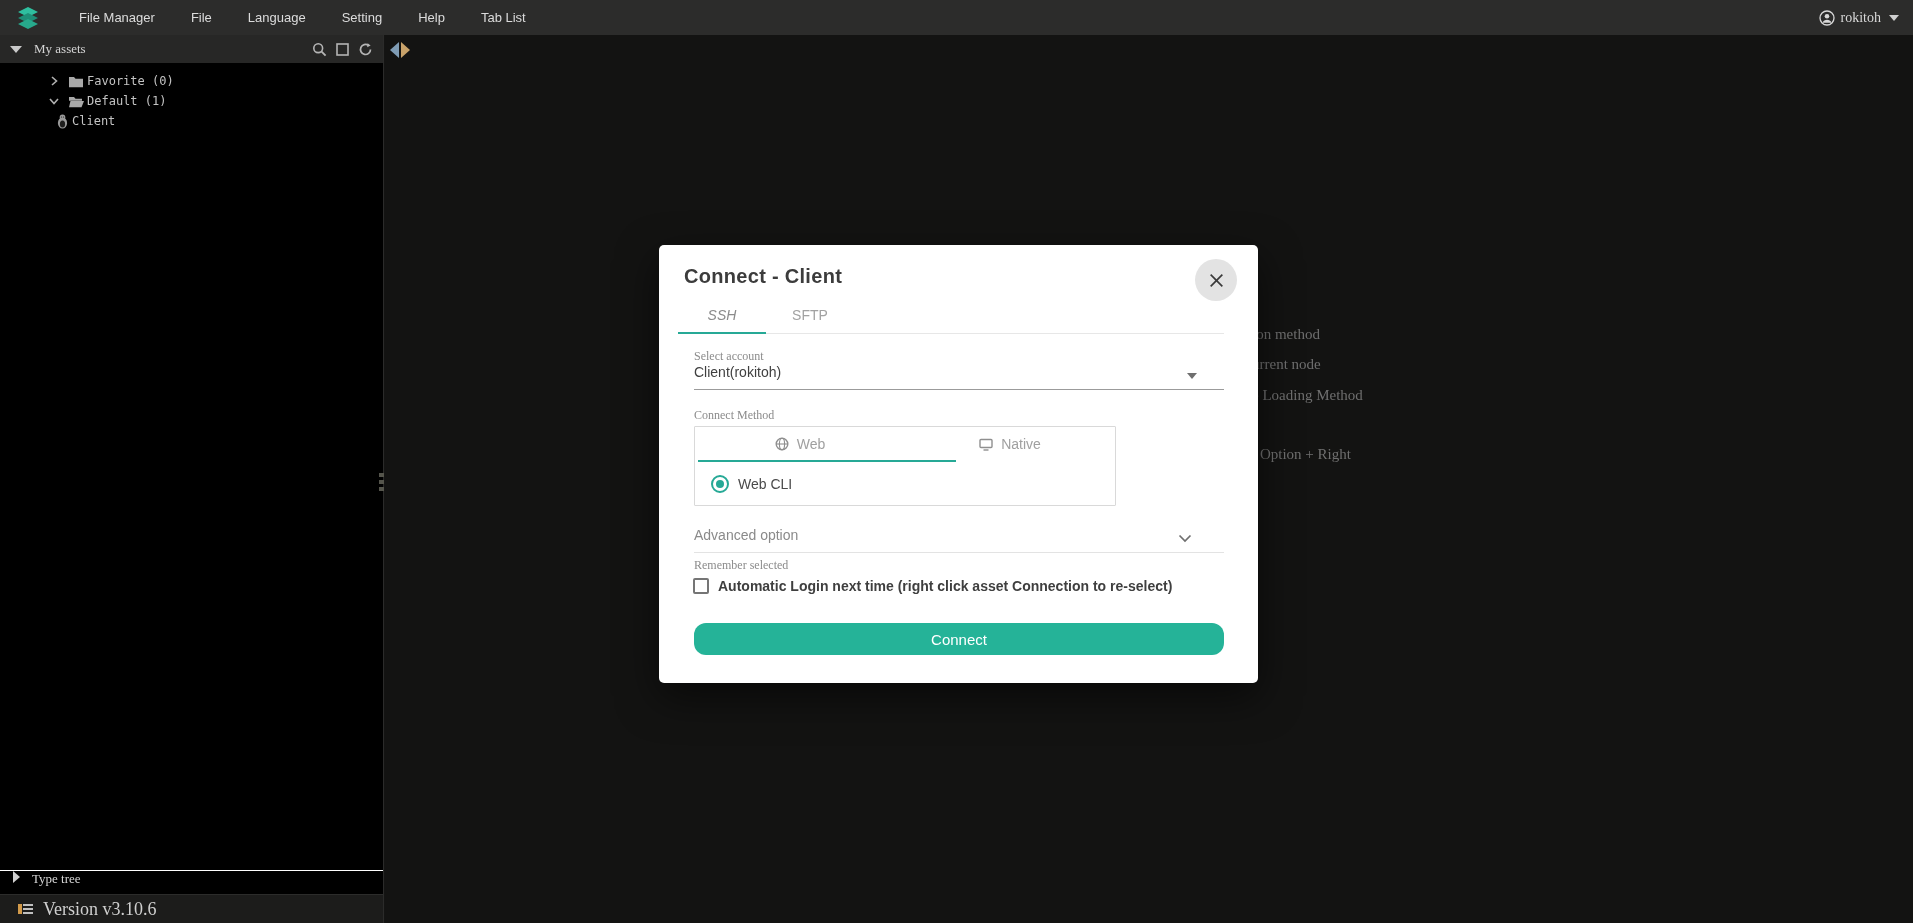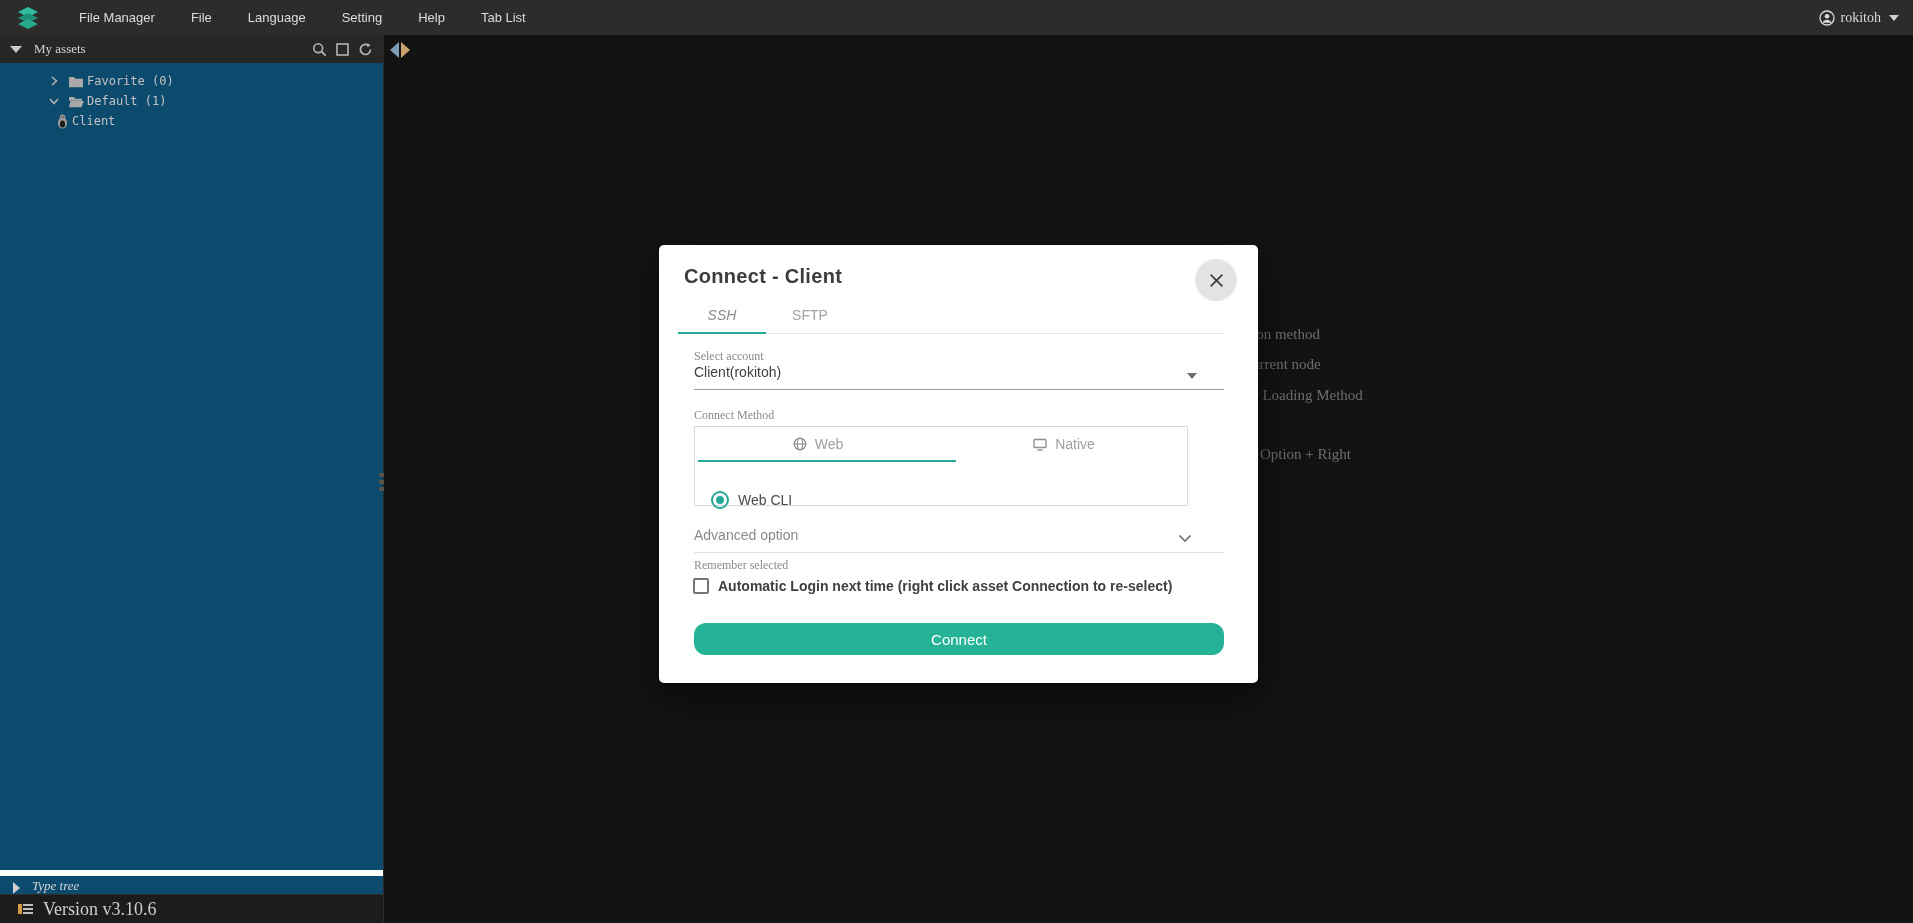--- a/index.html
+++ b/index.html
@@ -26,21 +26,21 @@
     color:#d8d8d8; font-family:"Liberation Serif", serif; font-size:14px; cursor:pointer;
   }
   .caret-down-sm {
     width:0; height:0; border-left:5px solid transparent; border-right:5px solid transparent;
     border-top:6px solid #cfcfcf; display:inline-block; margin-left:2px;
   }
 
   
   .sidebar {
     position:absolute; left:0; top:35px; width:384px; height:888px;
-    background:#0c4a6e; border-right:1px solid #2b2b2a;
+    background:#000000; border-right:1px solid #2b2b2a;
   }
   .sb-header {
     position:absolute; left:0; top:0; width:100%; height:28px;
     background:#272726; display:flex; align-items:center;
   }
   .tri-down {
     width:0; height:0; border-left:6px solid transparent; border-right:6px solid transparent;
     border-top:7px solid #c9c9c9; margin-left:10px;
   }
   .sb-title {
@@ -54,21 +54,21 @@
     display:flex; align-items:center; height:20px; cursor:pointer;
     font-family:"DejaVu Sans Mono", monospace; font-size:12px; color:#c3c3c3;
   }
   .tree-chev { width:12px; height:12px; margin-left:48px; display:inline-flex; }
   .tree-icon { width:16px; height:13px; margin-left:8px; display:inline-flex; }
   .tree-label { margin-left:3px; white-space:pre; }
   .tree-row.leaf .tree-icon { margin-left:56px; width:13px; height:15px; }
 
   .sb-typetree {
     position:absolute; left:0; top:835px; width:100%; height:24px;
-    border-top:6px solid #ffffff; display:flex; align-items:flex-end; cursor:pointer;font-style:italic;
+    border-top:1px solid #ffffff; display:flex; align-items:flex-start; cursor:pointer;
   }
   .tri-right {
     width:0; height:0; border-top:6px solid transparent; border-bottom:6px solid transparent;
     border-left:7px solid #d0d0d0; margin-left:13px;
   }
   .sb-typetree-label {
     margin-left:12px; color:#d6d6d6; font-family:"Liberation Serif", serif; font-size:13px;
   }
   .sb-version {
     position:absolute; left:0; top:859px; width:100%; height:29px;
@@ -130,30 +130,30 @@
   .lbl-account { top:104px; }
   .select-value { position:absolute; left:35px; top:119px; font-size:14px; color:#3f3f3f; }
   .select-caret {
     position:absolute; left:528px; top:128px; width:0; height:0; cursor:pointer;
     border-left:5px solid transparent; border-right:5px solid transparent; border-top:6px solid #6f6f6f;
   }
   .select-underline { position:absolute; left:35px; top:144px; width:530px; height:1px; background:#9b9b9b; }
 
   .lbl-method { top:163px; }
   .method-box {
-    position:absolute; left:35px; top:181px; width:494px; height:80px;
+    position:absolute; left:35px; top:181px; width:422px; height:80px;
     border:1px solid #d9d9d9; border-radius:1px;text-align:right;
   }
   .method-tabs { display:flex; height:34px; position:relative; }
   .method-tab {
     width:50%; display:flex; align-items:center; justify-content:center; gap:8px;
     font-size:14px; color:#a0a0a0; cursor:pointer;
   }
   .method-ink { position:absolute; left:3px; top:33px; width:258px; height:2px; background:var(--accent); }
-  .method-option { display:flex; align-items:center; margin-top:30px; margin-left:16px; cursor:pointer; }
+  .method-option { display:flex; align-items:center; margin-top:14px; margin-left:16px; cursor:pointer; }
   .radio {
     width:18px; height:18px; border:2px solid var(--accent); border-radius:50%;
     display:flex; align-items:center; justify-content:center;
   }
   .radio-dot { width:8px; height:8px; border-radius:50%; background:var(--accent); }
   .method-option-label { margin-left:9px; font-size:14px; color:#4a4a4a; }
 
   .advanced-row { position:absolute; left:35px; top:281px; width:530px; height:22px; cursor:pointer; }
   .advanced-label { font-size:14px; color:#8a8a8a; }
   .advanced-chevron { position:absolute; right:32px; top:3px; }

